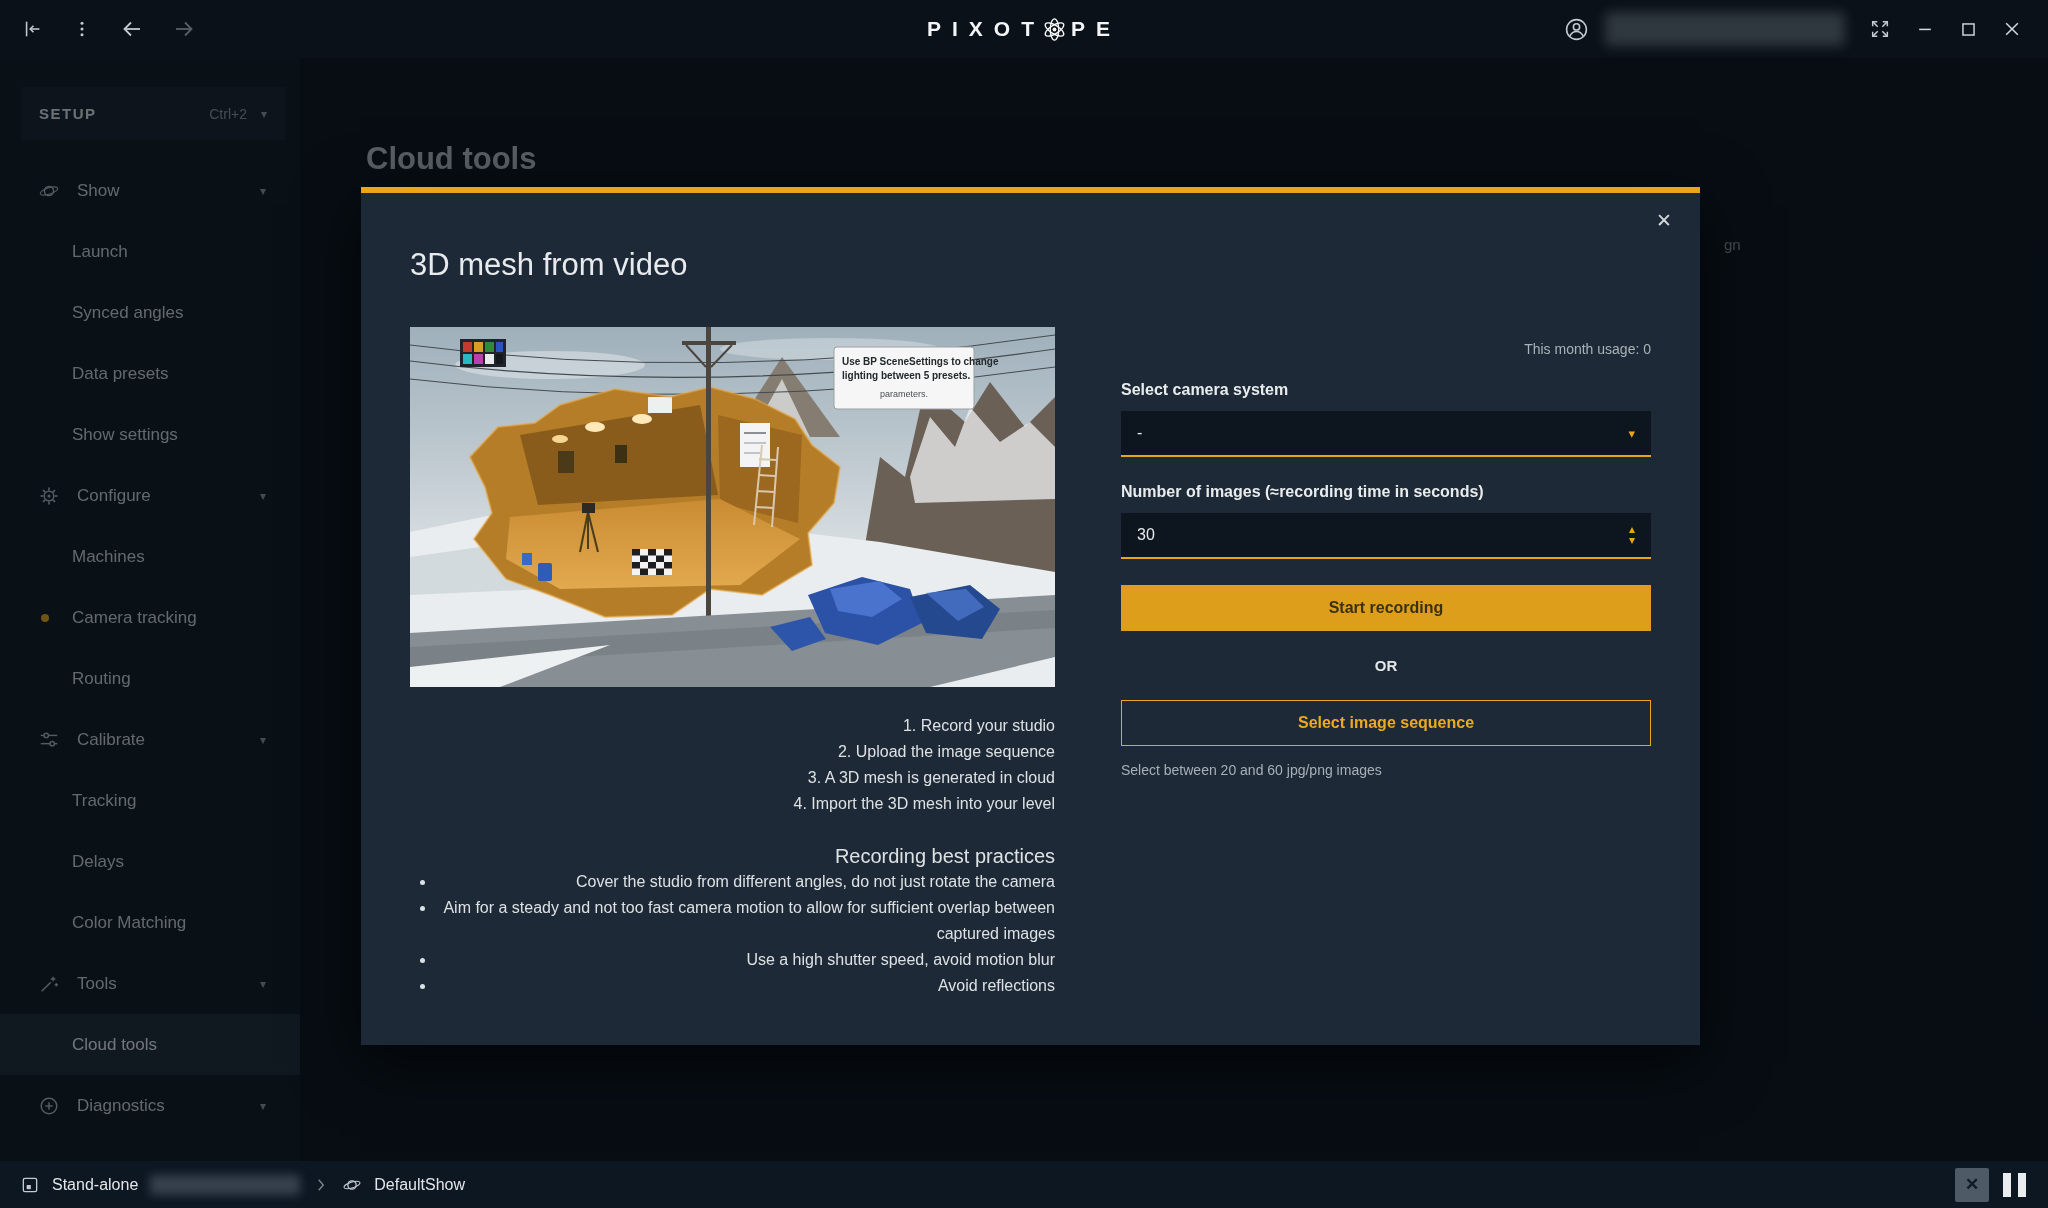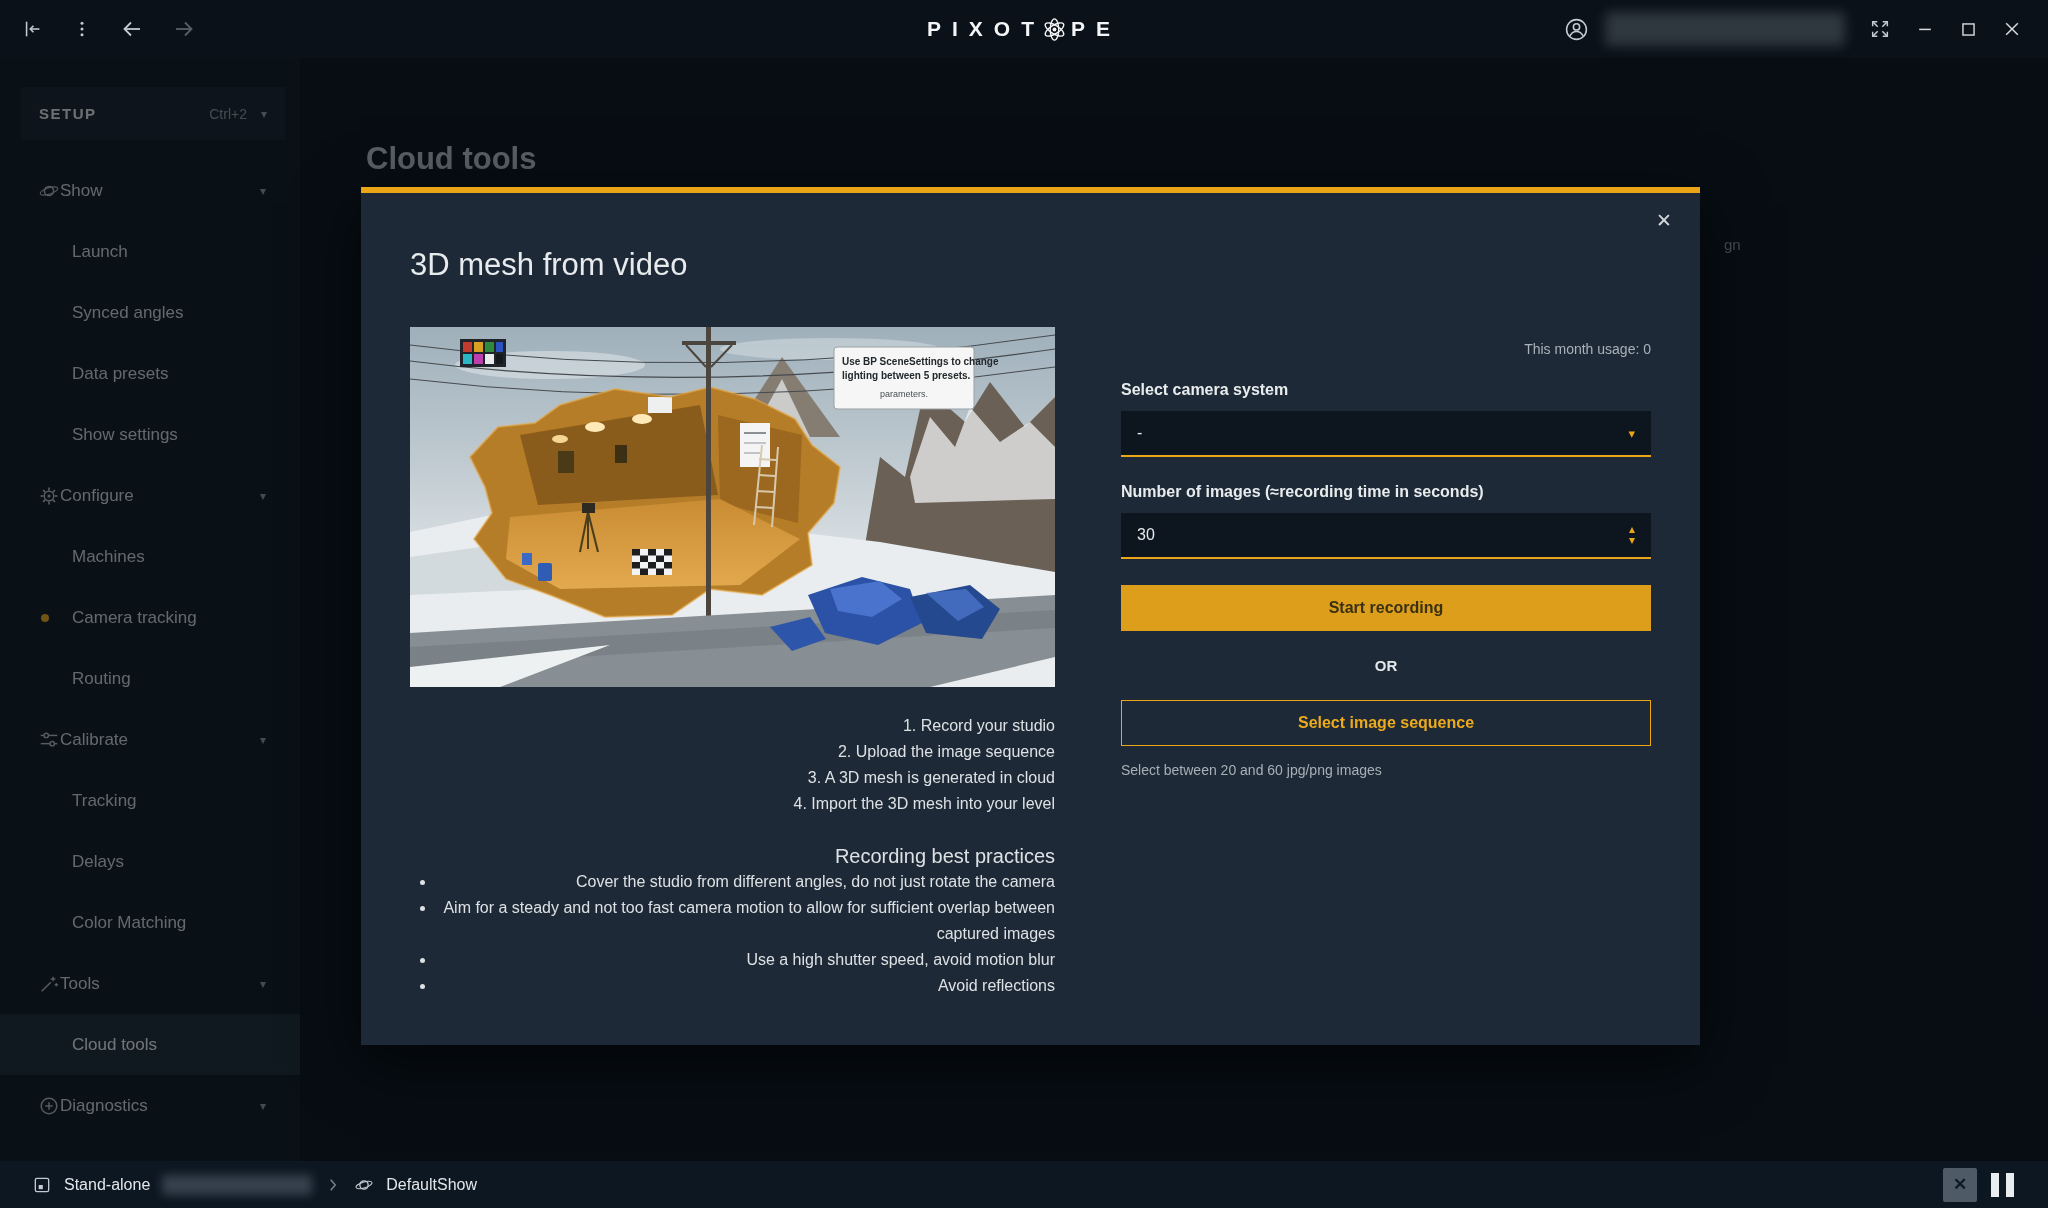--- a/index.html
+++ b/index.html
@@ -23,21 +23,21 @@
   .winctl{font-size:18px;color:#d5dade;}
   
   .workspace{position:absolute;top:58px;bottom:47px;left:0;right:0;background:#0c141d;}
   .sidebar{position:absolute;top:0;left:0;bottom:0;width:300px;background:#0f1922;}
   .setup-header{position:absolute;top:29px;left:21px;width:264px;height:53px;background:#19232e;display:flex;align-items:center;padding:0 18px;box-sizing:border-box;cursor:pointer;}
   .setup-label{font-weight:700;font-size:15px;letter-spacing:1.5px;color:#dde2e6;}
   .setup-shortcut{margin-left:auto;color:#8d969e;font-size:14px;}
   .setup-caret{color:#8d969e;margin-left:14px;font-size:12px;}
   .nav{position:absolute;top:102px;left:0;right:0;}
   .nav-item{height:61px;display:flex;align-items:center;font-size:17px;color:#ccd2d7;position:relative;cursor:pointer;}
-  .nav-item.group{padding-left:38px;}
+  .nav-item.group{padding-left:38px;gap:17px;}
   .nav-icon{width:22px;height:22px;color:#aeb6bd;display:flex;flex:0 0 22px;}
   .nav-item.child{padding-left:72px;}
   .nav-caret{position:absolute;right:34px;color:#8d969e;font-size:12px;}
   .nav-item.selected{background:#202c38;color:#e9edf0;}
   .nav-dot{position:absolute;left:41px;top:27px;width:8px;height:8px;border-radius:50%;background:#e8a51c;}
   .content{position:absolute;left:300px;right:0;top:0;bottom:0;}
   .content-title{position:absolute;left:66px;top:62px;font-size:31px;color:#b6bdc4;}
   .partial-text{position:absolute;left:1424px;top:178px;font-size:15px;color:#8b949d;}
   .overlay{position:absolute;inset:0;background:rgba(3,7,11,0.52);z-index:5;}
   
@@ -54,21 +54,21 @@
   .field-label{font-size:16px;font-weight:700;color:#e9eced;margin-bottom:12px;}
   .select,.number-input{height:46px;background:#0d151e;border-bottom:2px solid #eba617;display:flex;align-items:center;padding:0 16px;font-size:16px;color:#e6e9eb;margin-bottom:26px;box-sizing:border-box;cursor:pointer;}
   .select-caret{margin-left:auto;color:#eba617;font-size:13px;}
   .stepper{margin-left:auto;display:flex;flex-direction:column;line-height:11px;font-size:12px;color:#eba617;text-align:center;}
   .btn{width:100%;height:46px;display:flex;align-items:center;justify-content:center;font-size:16px;font-weight:700;cursor:pointer;box-sizing:border-box;font-family:inherit;border:none;}
   .btn-primary{background:#dd9e1b;color:#3a3113;margin-bottom:26px;}
   .or{text-align:center;font-size:15px;font-weight:700;color:#e4e7ea;margin-bottom:26px;}
   .btn-outline{background:transparent;border:1px solid #eba617;color:#ecab1d;margin-bottom:16px;}
   .helper{font-size:14px;color:#a8b0b7;}
   
-  .statusbar{position:absolute;bottom:0;left:0;right:0;height:47px;background:#0d1722;display:flex;align-items:center;padding:0 32px;z-index:30;gap:12px;}
+  .statusbar{position:absolute;bottom:0;left:0;right:0;height:47px;background:#0d1722;display:flex;align-items:center;padding:0 20px;z-index:30;gap:12px;}
   .sb-group{display:flex;align-items:center;gap:12px;cursor:pointer;}
   .sb-icon{color:#c3cad1;display:flex;}
   .sb-label{font-size:16px;color:#e2e6e9;}
   .sb-redacted{width:150px;height:20px;background:rgba(132,144,157,0.35);filter:blur(5px);border-radius:3px;}
   .sb-chevron{color:#78828b;display:flex;}
   .sb-right{margin-left:auto;display:flex;align-items:center;gap:12px;}
   .sb-close{width:34px;height:34px;background:#4e5a66;color:#101a24;display:flex;align-items:center;justify-content:center;font-size:17px;font-weight:700;cursor:pointer;border-radius:2px;}
   .sb-pause{display:flex;gap:7px;cursor:pointer;padding:4px 2px;}
   .sb-pause span{width:8px;height:24px;background:#e9edef;}
 </style>

